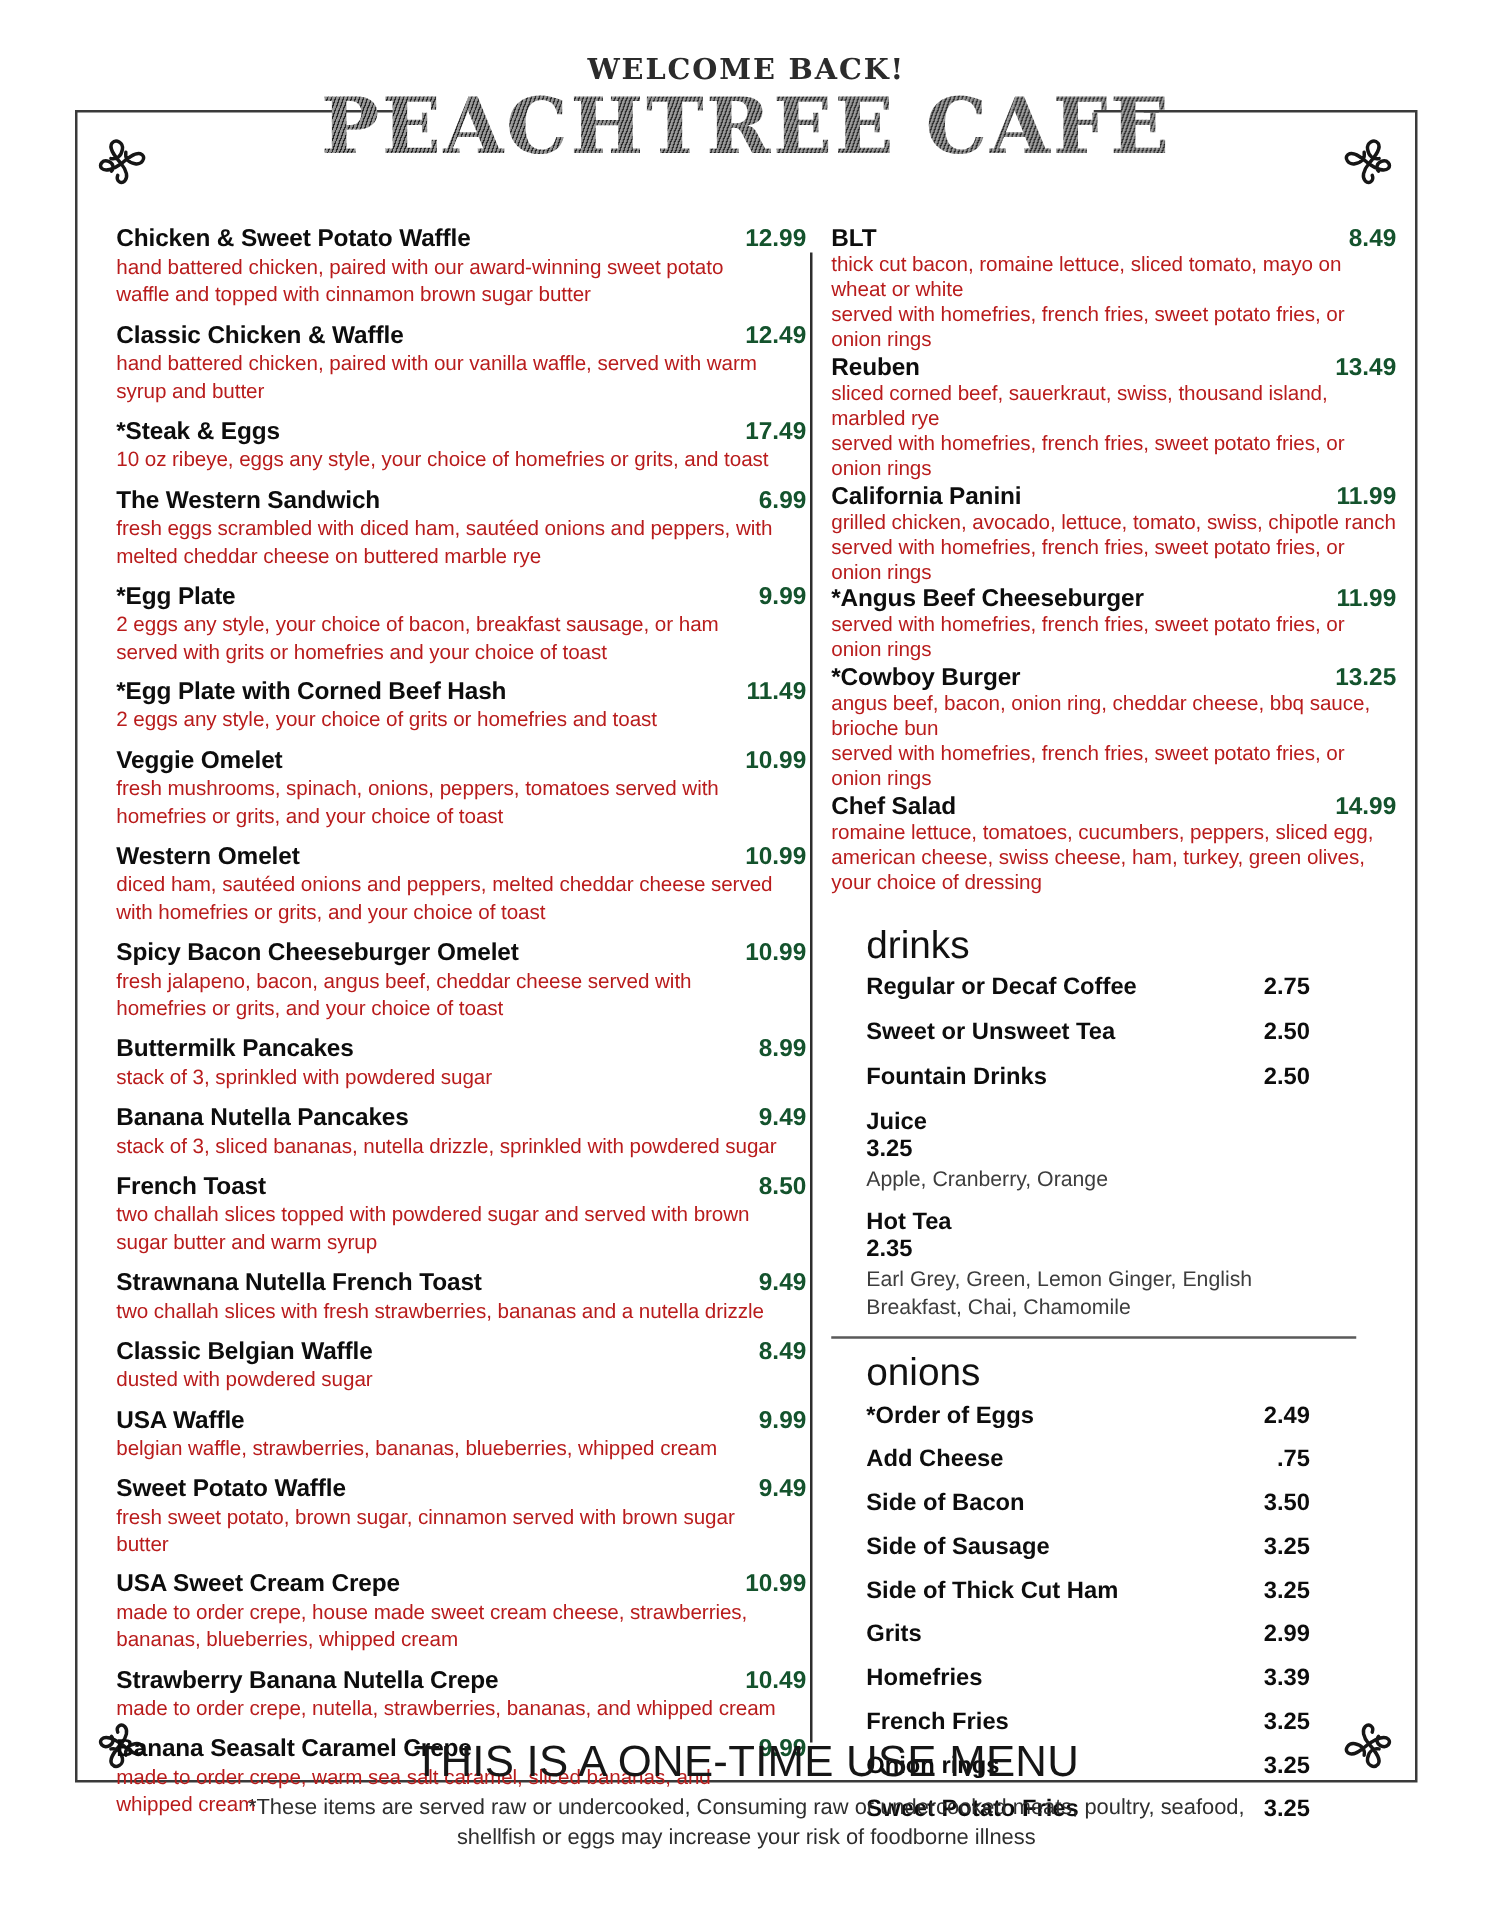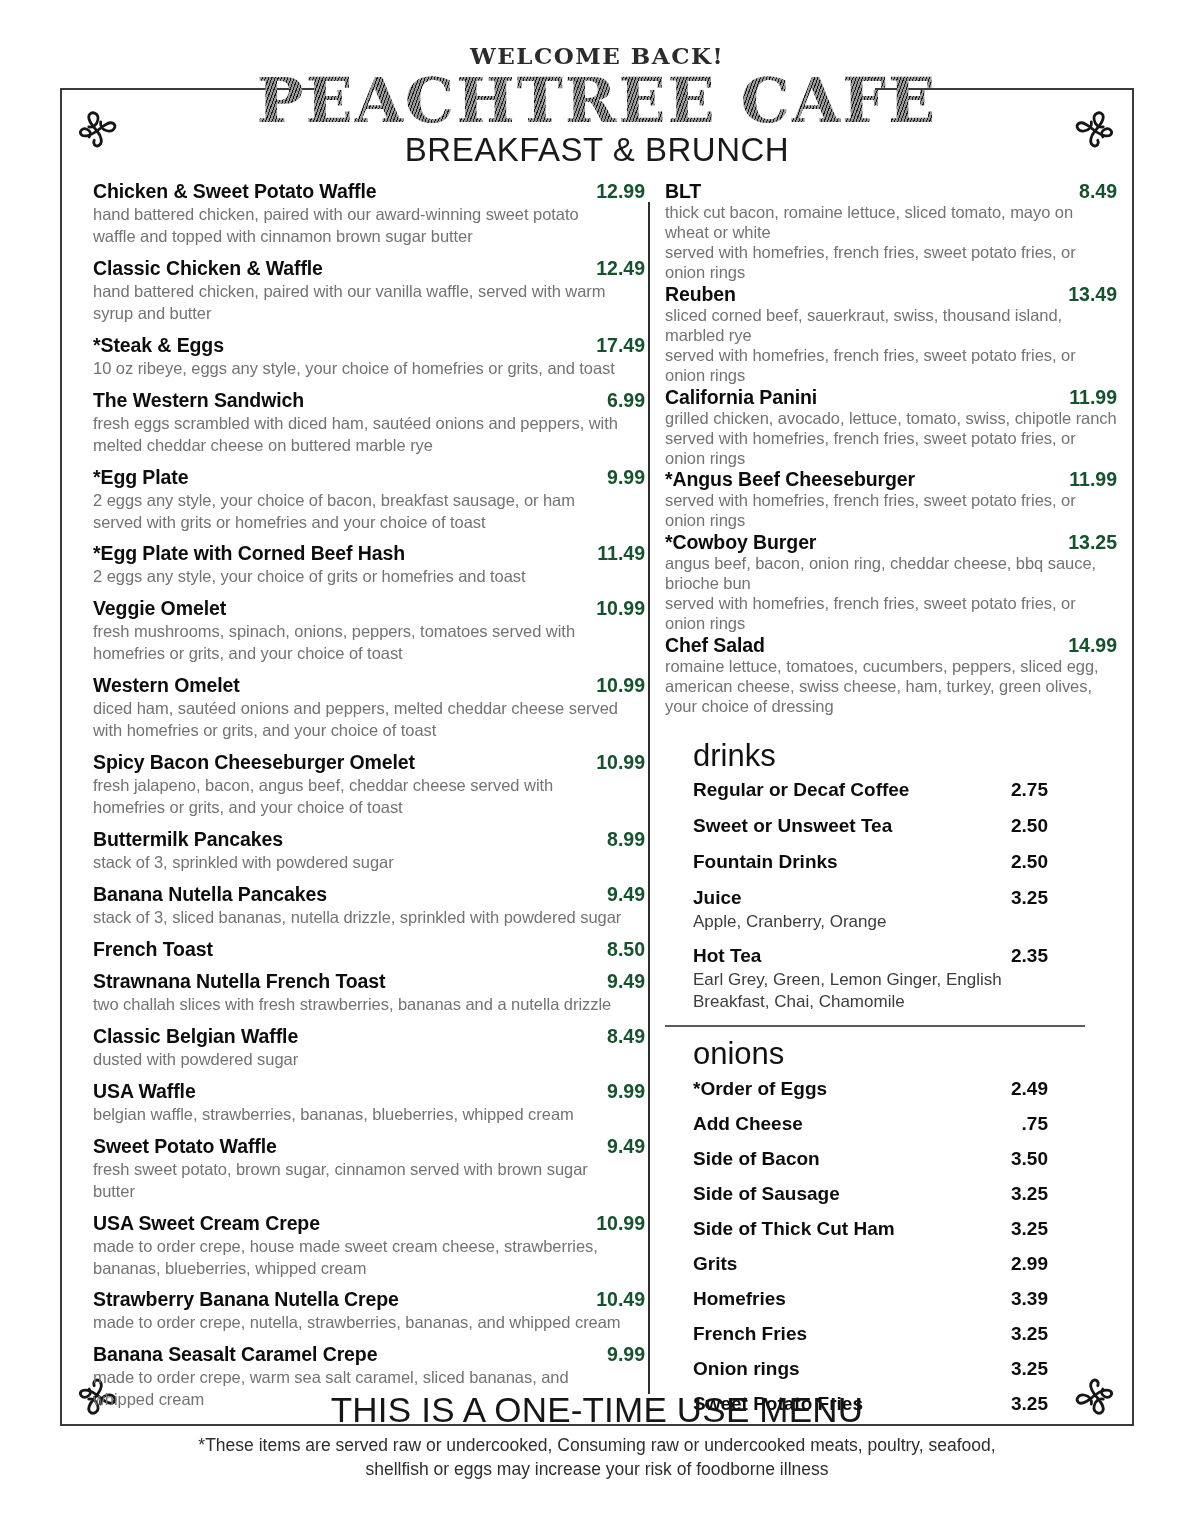--- a/index.html
+++ b/index.html
@@ -153,21 +153,21 @@
   .item-price {
     font-size: 19.5px;
     font-weight: 700;
     color: #14532d;
     white-space: nowrap;
     padding-left: 10px;
   }
   .item-desc {
     font-size: 16.5px;
     font-weight: 400;
-    color: #737373;
+    color: #b91c1c;
     line-height: 1.33;
     letter-spacing: -0.05px;
     max-width: 530px;
   }
 
   
   #col-left .item { margin-bottom: 9px; }
   #col-left .item-head { margin-bottom: 1px; }
 
   
@@ -186,21 +186,21 @@
     letter-spacing: 0px;
     margin: 0 0 6px 0;
   }
   .srow {
     display: flex;
     align-items: baseline;
     justify-content: space-between;
     width: 355px;
     margin-bottom: 14px;
   }
-  .srow-tight { margin-bottom: 2px; }
+  .srow-tight { margin-bottom: 2px; flex-direction: column; }
   .srow-name {
     font-size: 19px;
     font-weight: 700;
     color: #0d0d0d;
     white-space: nowrap;
   }
   .srow-price {
     font-size: 19px;
     font-weight: 700;
     color: #0d0d0d;
@@ -293,21 +293,20 @@
         <path d="M50 50 C36 34 28 22 34 14 C41 6 54 13 52 25 C50 37 42 43 32 41"></path>
         <path d="M50 50 C36 60 22 64 16 58 C10 52 18 42 28 46 C36 49 38 57 33 63"></path>
         <path d="M50 50 C60 62 62 74 56 80 C50 86 40 80 44 70"></path>
       </g>
     </svg>
   </div>
 
   <div id="titleblock">
     <div id="welcome-back">WELCOME BACK!</div>
     <div id="cafe-name">PEACHTREE CAFE</div>
-    <div id="subtitle">BREAKFAST &amp; BRUNCH</div>
   </div>
 
   <div id="columns">
 
     <div id="col-divider"></div>
 
     <div id="col-left">
         <div class="item">
           <div class="item-head">
             <span class="item-name">Chicken &amp; Sweet Potato Waffle</span>
@@ -383,20 +382,21 @@
             <span class="item-name">Banana Nutella Pancakes</span>
             <span class="item-price">9.49</span>
           </div>
           <div class="item-desc">stack of 3, sliced bananas, nutella drizzle, sprinkled with powdered sugar</div>
         </div>
         <div class="item">
           <div class="item-head">
             <span class="item-name">French Toast</span>
             <span class="item-price">8.50</span>
           </div>
+          <div class="item-desc">two challah slices topped with powdered sugar and served with brown sugar butter and warm syrup</div>
         </div>
         <div class="item">
           <div class="item-head">
             <span class="item-name">Strawnana Nutella French Toast</span>
             <span class="item-price">9.49</span>
           </div>
           <div class="item-desc">two challah slices with fresh strawberries, bananas and a nutella drizzle</div>
         </div>
         <div class="item">
           <div class="item-head">

